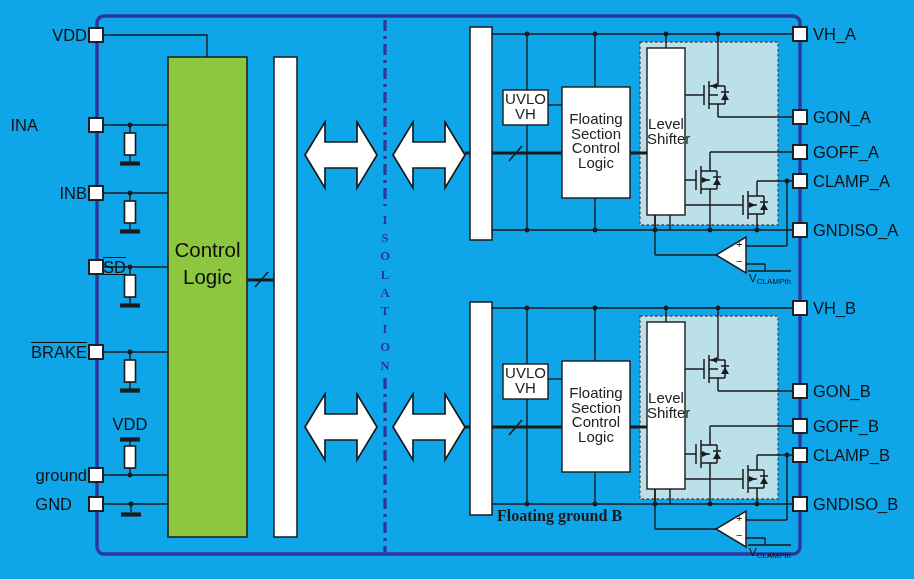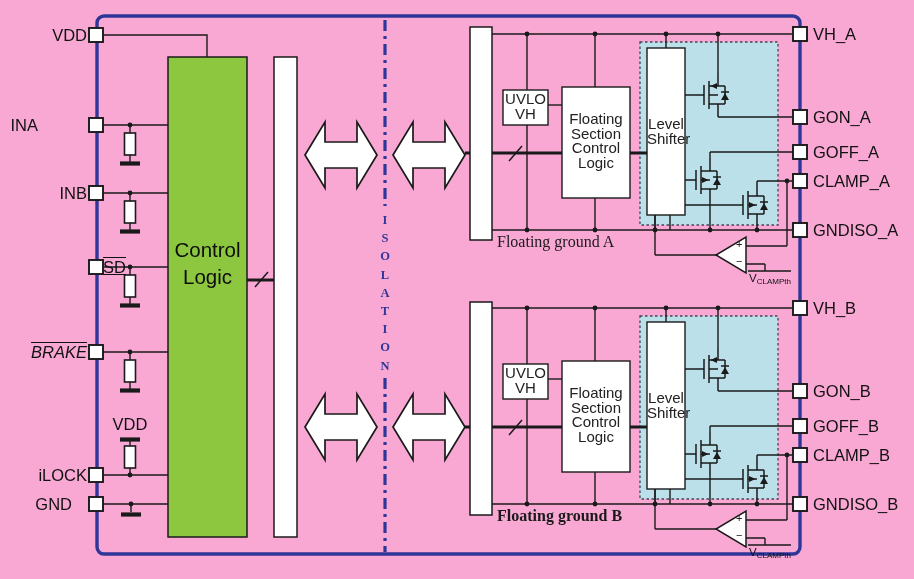--- a/index.html
+++ b/index.html
@@ -1,17 +1,17 @@
 <!DOCTYPE html>
 <html><head>
 <meta charset="utf-8">
 <style>
   html,body{margin:0;padding:0;background:#ffffff;}
   .stage{
-    position:relative;width:914px;height:579px;background:#f9a8d4;
+    position:relative;width:914px;height:579px;background:#0ea5e9;
     font-family:"Liberation Sans",sans-serif;color:#111;overflow:hidden;
   }
   .stage svg{position:absolute;left:0;top:0;}
   .lbl{position:absolute;white-space:pre-line;line-height:1.15;}
   .pin-l{font-size:16.5px;text-align:right;width:80px;}
   .pin-r{font-size:16.5px;text-align:left;width:110px;}
   .ovl{text-decoration:overline;}
   .blk{text-align:center;}
   .cl-text{font-size:20.5px;line-height:27px;color:#0d0d0d;}
   .sm{font-size:15px;line-height:14.5px;color:#222;}
@@ -204,22 +204,22 @@
     <rect x="793" y="419" width="14" height="14"></rect>
     <rect x="793" y="448" width="14" height="14"></rect>
     <rect x="793" y="497" width="14" height="14"></rect>
   </g>
 </svg>
 
 <div class="lbl pin-l" style="right:827px;top:26px;">VDD</div>
 <div class="lbl pin-l" style="right:876px;top:116px;">INA</div>
 <div class="lbl pin-l" style="right:827px;top:184px;">INB</div>
 <div class="lbl pin-l" style="right:788px;top:258px;text-decoration:underline;"><span class="ovl">SD</span></div>
-<div class="lbl pin-l" style="right:827px;top:343px;font-style:italic;"><span class="ovl">BRAKE</span></div>
-<div class="lbl pin-l" style="right:827px;top:466px;">iLOCK</div>
+<div class="lbl pin-l" style="right:827px;top:343px;"><span class="ovl">BRAKE</span></div>
+<div class="lbl pin-l" style="right:827px;top:466px;">ground</div>
 <div class="lbl pin-l" style="right:842px;top:495px;">GND</div>
 <div class="lbl" style="left:105px;top:415px;width:50px;text-align:center;font-size:16.5px;">VDD</div>
 
 <div class="lbl pin-r" style="left:813px;top:25px;">VH_A</div>
 <div class="lbl pin-r" style="left:813px;top:108px;">GON_A</div>
 <div class="lbl pin-r" style="left:813px;top:143px;">GOFF_A</div>
 <div class="lbl pin-r" style="left:813px;top:172px;">CLAMP_A</div>
 <div class="lbl pin-r" style="left:813px;top:221px;">GNDISO_A</div>
 <div class="lbl pin-r" style="left:813px;top:299px;">VH_B</div>
 <div class="lbl pin-r" style="left:813px;top:382px;">GON_B</div>
@@ -241,21 +241,20 @@
 N</div>
 
 <div class="lbl blk sm" style="left:503px;top:92px;width:45px;">UVLO
 VH</div>
 <div class="lbl blk sm" style="left:562px;top:112px;width:68px;">Floating
 Section
 Control
 Logic</div>
 <div class="lbl blk sm" style="left:647px;top:117px;width:38px;">Level
 Shifter</div>
-<div class="lbl fg" style="left:497px;top:233px;">Floating ground A</div>
 <div class="lbl cmp-sign" style="left:736px;top:238px;">+</div>
 <div class="lbl cmp-sign" style="left:736px;top:255px;">−</div>
 <div class="lbl vclamp" style="left:749px;top:272px;"><span>V</span><span class="sub">CLAMPth</span></div>
 
 <div class="lbl blk sm" style="left:503px;top:366px;width:45px;">UVLO
 VH</div>
 <div class="lbl blk sm" style="left:562px;top:386px;width:68px;">Floating
 Section
 Control
 Logic</div>

